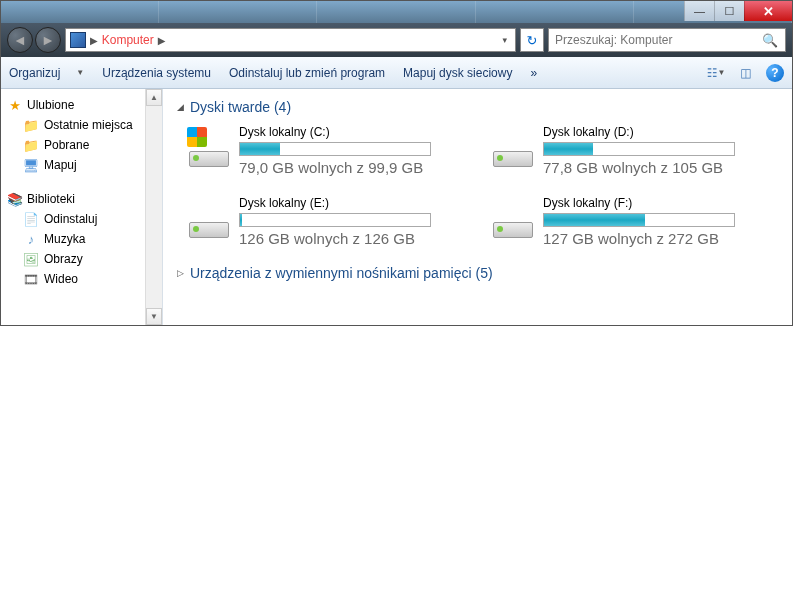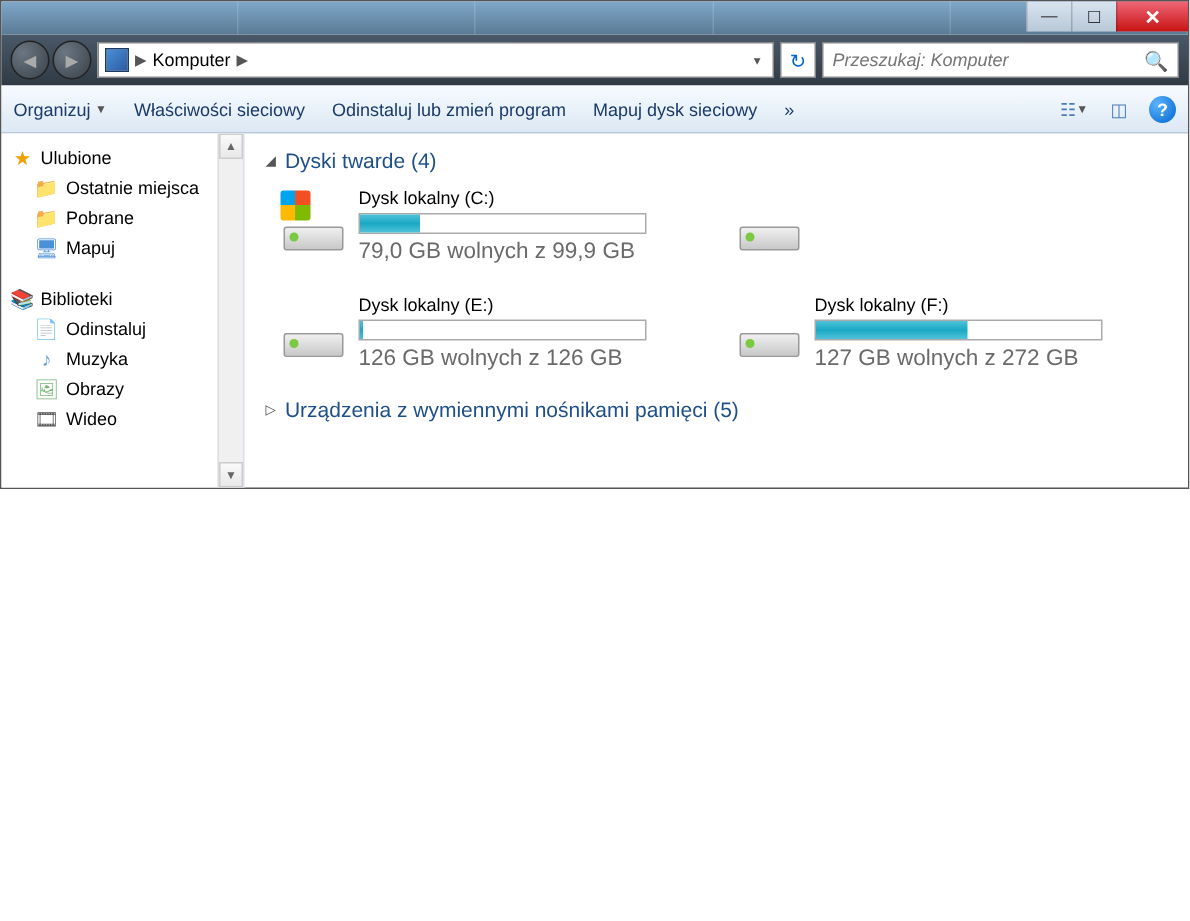--- a/index.html
+++ b/index.html
@@ -13,28 +13,28 @@
 .tc-min, .tc-max { background: linear-gradient(to bottom, #d8e4ef, #b8c8d8); }
 .tc-close { background: linear-gradient(to bottom, #e67, #c91313); width: 48px; }
 .tc-close span { color: #fff; font-weight: bold; font-size: 13px; }
 .tc-min span, .tc-max span { color: #333; font-size: 11px; }
 .navbar { height: 34px; background: linear-gradient(to bottom, #4a5968, #2f3a44); display: flex; align-items: center; padding: 0 6px; gap: 4px; }
 .nav-arrows { display: flex; gap: 2px; }
 .nav-arrow { width: 26px; height: 26px; border-radius: 50%; background: radial-gradient(circle at 30% 30%, #6a7682, #3a424a); border: 1px solid #222; display: flex; align-items: center; justify-content: center; color: #aaa; font-size: 14px; }
 .addressbar { flex: 1; height: 24px; background: #fff; border: 1px solid #888; display: flex; align-items: center; padding: 0 4px; gap: 4px; }
 .addr-icon { width: 16px; height: 16px; background: linear-gradient(135deg, #4a90d9, #2c5aa0); border: 1px solid #1a3a6a; }
 .addr-sep { color: #555; font-size: 10px; }
-.addr-text { color: #000000; }
+.addr-text { color: #ef4444; }
 .addr-drop { margin-left: auto; color: #555; font-size: 9px; padding: 0 4px; }
 .refresh-btn { width: 24px; height: 24px; background: #fff; border: 1px solid #888; display: flex; align-items: center; justify-content: center; color: #0066cc; font-size: 13px; }
 .searchbox { width: 238px; height: 24px; background: #fff; border: 1px solid #888; display: flex; align-items: center; padding: 0 6px; }
-.searchbox input { border: none; outline: none; flex: 1; font-size: 12px; color: #888; font-style: italic; background: transparent; }
+.searchbox input { border: none; outline: none; flex: 1; font-size: 12px; color: #888; background: transparent; }
 .search-icon { color: #4a7db8; font-size: 13px; }
 .toolbar { height: 32px; background: linear-gradient(to bottom, #f7fbff, #dce8f4); border-bottom: 1px solid #b8c8d8; display: flex; align-items: center; padding: 0 8px; gap: 18px; }
-.tb-item { color: #1a3a6a; cursor: default; display: flex; align-items: center; gap: 3px; }
+.tb-item { color: #1a3a6a; cursor: default; display: flex; align-items: center; gap: 16px; }
 .tb-drop { font-size: 8px; color: #555; }
 .tb-right { margin-left: auto; display: flex; align-items: center; gap: 10px; }
 .tb-icon { width: 20px; height: 18px; display: flex; align-items: center; justify-content: center; color: #4a7db8; }
 .tb-help { width: 18px; height: 18px; border-radius: 50%; background: radial-gradient(circle at 30% 30%, #5bb3ff, #0066cc); color: #fff; display: flex; align-items: center; justify-content: center; font-weight: bold; font-size: 12px; }
 .content { display: flex; height: calc(100% - 88px); }
 .sidebar { width: 162px; background: #fff; border-right: 1px solid #d8e0e8; overflow: hidden; position: relative; }
 .sb-scroll { position: absolute; right: 0; top: 0; width: 17px; height: 100%; background: #f0f0f0; border-left: 1px solid #ddd; }
 .sb-scroll-up, .sb-scroll-down { height: 17px; background: linear-gradient(to bottom, #fafafa, #e8e8e8); border: 1px solid #ccc; display: flex; align-items: center; justify-content: center; font-size: 8px; color: #666; }
 .sb-scroll-down { position: absolute; bottom: 0; width: 100%; }
 .sb-inner { padding: 6px 2px; width: calc(100% - 17px); }
@@ -114,21 +114,21 @@
       <input placeholder="Przeszukaj: Komputer" style="">
       <span class="search-icon">🔍</span>
     </div>
   </div>
 
   <div class="toolbar">
     <span class="tb-item">
         <span>Organizuj</span> 
         <span class="tb-drop">▼</span>
       </span>
-    <span class="tb-item">Właściwości sieciowy</span>
+    <span class="tb-item">Urządzenia systemu</span>
     <span class="tb-item">Odinstaluj lub zmień program</span>
     <span class="tb-item">Mapuj dysk sieciowy</span>
     <span class="tb-item">»</span>
     <div class="tb-right">
       <span class="tb-icon">☷ <span class="tb-drop">▼</span></span>
       <span class="tb-icon">◫</span>
       <span class="tb-help">?</span>
     </div>
   </div>
 
@@ -198,20 +198,27 @@
               <div class="progress">
                 <div class="progress-fill" style="width:21%"></div>
               </div>
               <div class="drive-stat">79,0 GB wolnych z 99,9 GB</div>
             </div>
           </div>
           <div class="drive">
             <div class="drive-icon">
               <div class="disk"></div>
             </div>
+            <div class="drive-info">
+              <div class="drive-name">Dysk lokalny (D:)</div>
+              <div class="progress">
+                <div class="progress-fill" style="width:26%"></div>
+              </div>
+              <div class="drive-stat">77,8 GB wolnych z 105 GB</div>
+            </div>
           </div>
           <div class="drive">
             <div class="drive-icon">
               <div class="disk"></div>
             </div>
             <div class="drive-info">
               <div class="drive-name">Dysk lokalny (E:)</div>
               <div class="progress">
                 <div class="progress-fill" style="width:1%"></div>
               </div>

